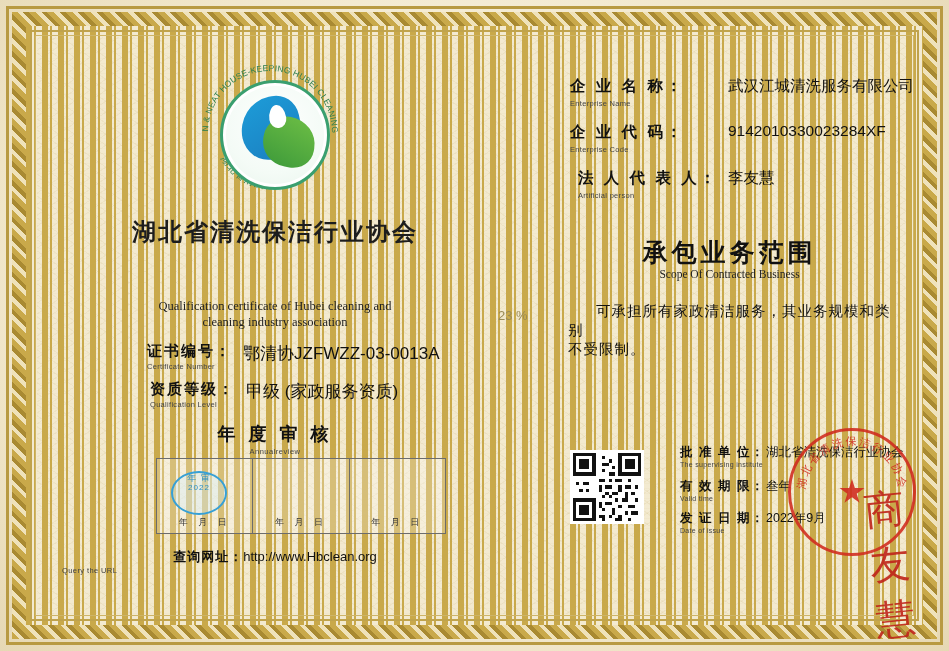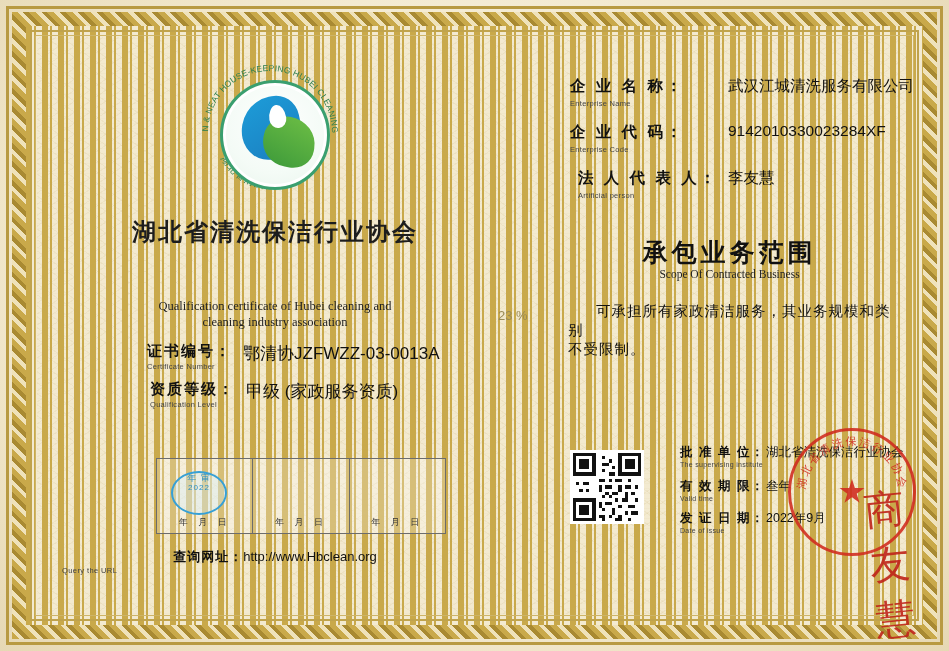--- a/index.html
+++ b/index.html
@@ -261,20 +261,24 @@
         </span><span class="val-col val">鄂清协JZFWZZ-03-0013A</span>
       </div>
 
       <div class="field f-level">
         <span class="lbl-col">
           <span class="lbl">资质等级：</span>
           <span class="lbl-en">Qualification Level</span>
         </span><span class="val-col val">甲级 (家政服务资质)</span>
       </div>
 
+      <div class="annual">
+        <div class="t">年 度 审 核</div>
+        <div class="t-en">Annualreview</div>
+      </div>
 
       <div class="boxes">
         <div class="box">
           <div class="stamp-annual">
             <span>年 审</span>
             <span class="yr">2022</span>
           </div>
           <div class="ymd">年 月 日</div>
         </div>
         <div class="box">

